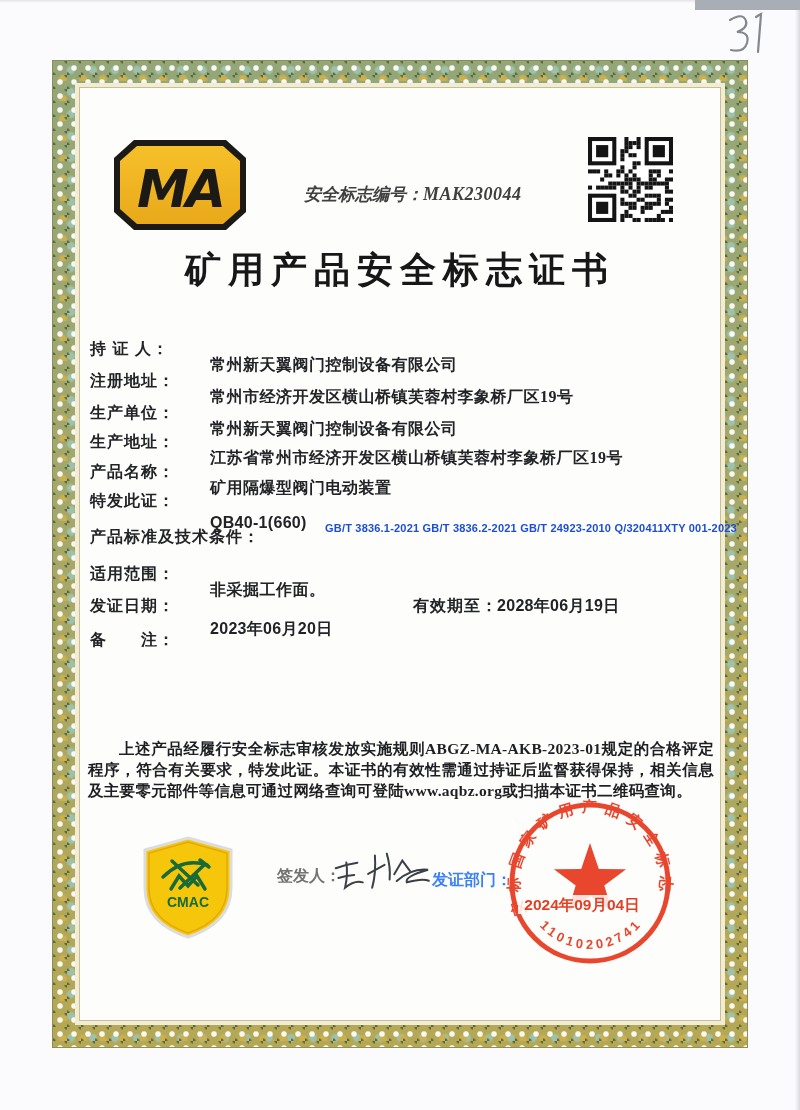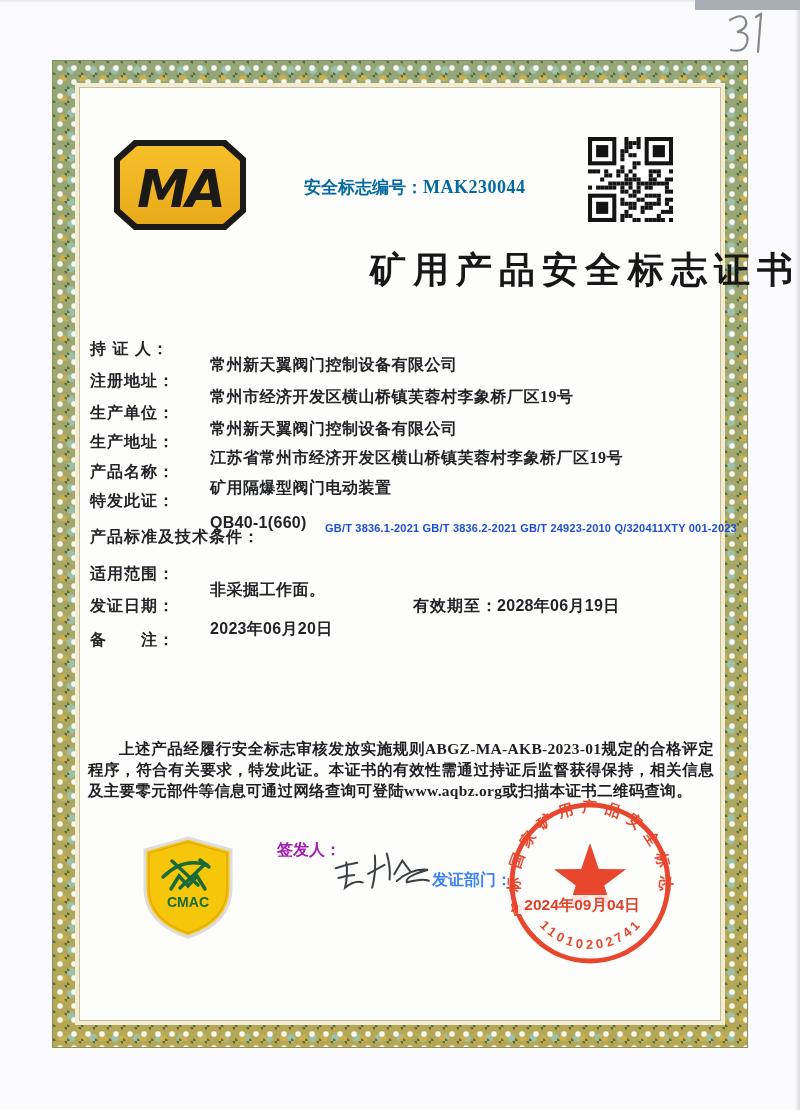--- a/index.html
+++ b/index.html
@@ -32,26 +32,26 @@
   }
   .frame-inner{
     position:absolute;left:26px;top:26px;right:26px;bottom:26px;
     background:#fdfdfb;
     border:1px solid #ccbe8c;
     box-shadow:0 0 0 4px #f1ecd6;
   }
 
   
   .ma-logo{position:absolute;left:114px;top:140px;}
-  .certno-line{position:absolute;left:304px;top:176px;font-size:17px;font-weight:bold;color:#0369a1;white-space:nowrap;}
+  .certno-line{position:absolute;left:304px;top:183px;font-size:17px;font-weight:bold;color:#404040;white-space:nowrap;font-style:italic;}
   .certno-line .v{font-family:"Liberation Serif",serif;font-size:18px;font-weight:600;letter-spacing:.5px;}
   .qr{position:absolute;left:588px;top:137px;}
 
   .page-title{
-    position:absolute;left:0;top:246px;width:800px;text-align:right;
+    position:absolute;left:0;top:246px;width:800px;text-align:center;
     font-family:"Liberation Serif",serif;font-weight:900;color:#171718;
     font-size:36px;letter-spacing:7px;
   }
 
   
   .row{position:absolute;left:90px;font-size:16px;color:#222327;white-space:nowrap;}
   .row .lab{font-weight:bold;letter-spacing:1px;}
   .row .val{position:absolute;left:120px;top:16px;width:510px;
     font-family:"Liberation Serif",serif;font-weight:bold;letter-spacing:.5px;}
   .row .val.num{font-family:"Liberation Sans",sans-serif;letter-spacing:.3px;margin-top:7px;}
@@ -65,21 +65,21 @@
   
   .statement{
     position:absolute;left:88px;top:738px;width:626px;
     font-family:"Liberation Serif",serif;
     font-size:15.5px;line-height:21px;font-weight:bold;color:#1e1f23;
     text-align:justify;text-indent:2em;letter-spacing:.3px;
   }
 
   
   .cmac{position:absolute;left:138px;top:836px;}
-  .signer-label{position:absolute;left:277px;top:840px;font-size:16px;font-weight:bold;color:#a21caf;}
+  .signer-label{position:absolute;left:277px;top:866px;font-size:16px;font-weight:bold;color:#737373;}
   .signature{position:absolute;left:330px;top:840px;}
   .dept-label{position:absolute;left:432px;top:870px;font-size:16px;font-weight:bold;color:#3b82f6;}
   .stamp{position:absolute;left:504px;top:797px;opacity:.93;}
 
   .handwritten{position:absolute;left:712px;top:6px;}
 </style>
 </head>
 <body>
 
 <div class="scan-top-edge"></div>

